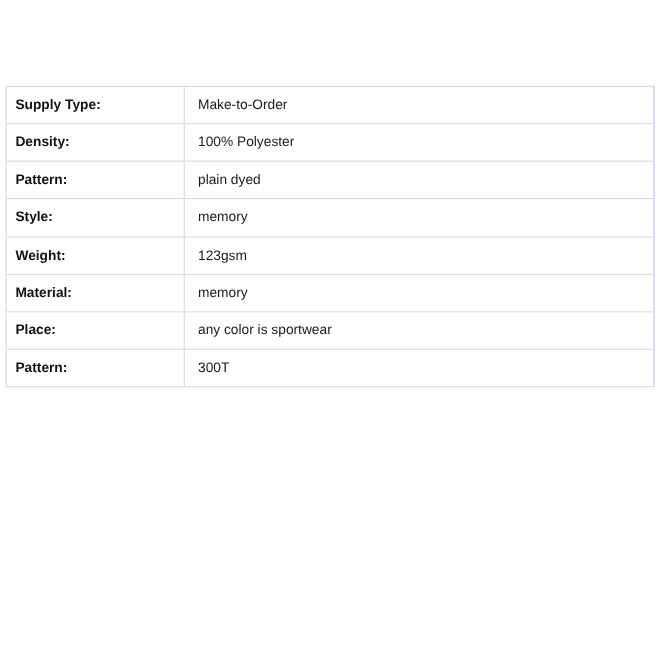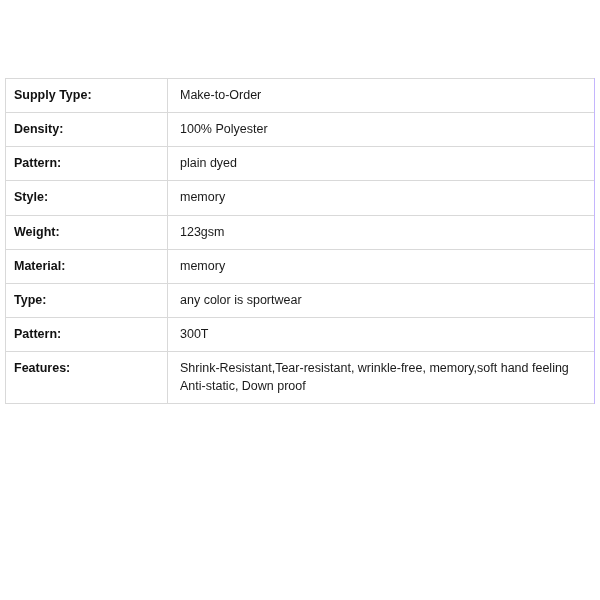--- a/index.html
+++ b/index.html
@@ -101,41 +101,34 @@
         </tr>
 
         <tr>
           <td class="label">Material:</td>
           <td class="value">
             <span class="value-line">memory</span>
           </td>
         </tr>
 
         <tr>
-          <td class="label">Type:</td>
+          <td class="label">Place:</td>
           <td class="value">
             <span class="value-line">any color is sportwear</span>
           </td>
         </tr>
 
         <tr>
           <td class="label">Pattern:</td>
           <td class="value">
             <span class="value-line">300T</span>
           </td>
         </tr>
 
 
-        <tr>
-          <td class="label">Features:</td>
-          <td class="value">
-            <span class="value-line">Shrink-Resistant,Tear-resistant, wrinkle-free, memory,soft hand feeling</span>
-            <span class="value-line">Anti-static, Down proof</span>
-          </td>
-        </tr>
 
 
 
 
       </tbody>
     </table>
   </div>
 </div>
 
 </body></html>

